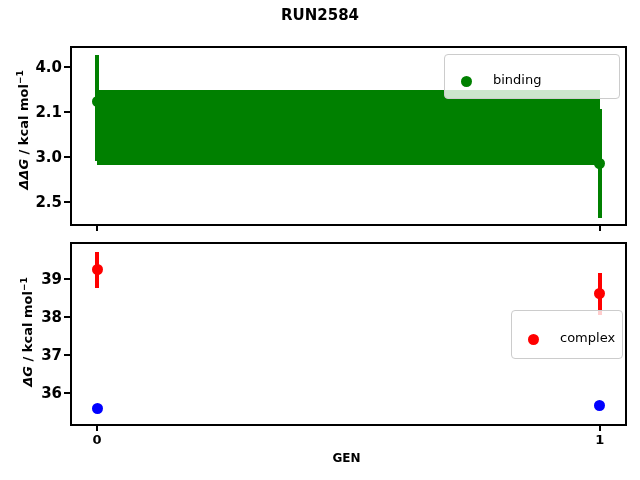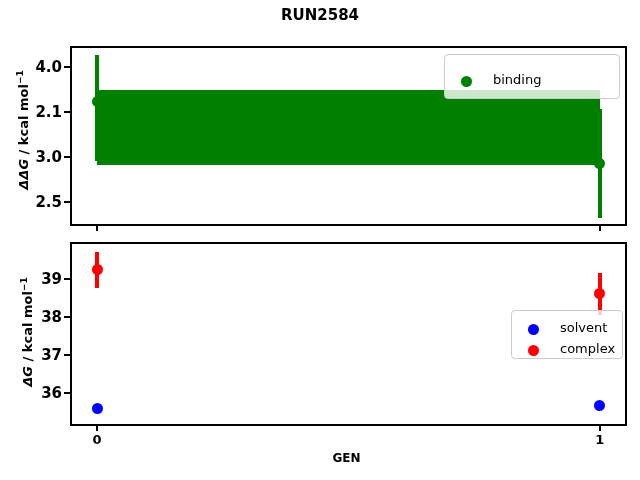--- a/index.html
+++ b/index.html
@@ -73,26 +73,20 @@
     </div>
 
   <div class="ylabel" id="ylabel2">
     <span class="sym">ΔG</span><span> / kcal mol</span><sup>−1</sup>
   </div>
 
   <div class="axes" id="ax2">
     <div class="legend legend-bottom">
       <div class="legend-row">
         <span class="lmark">
-            <span class="ldot" style="background: rgb(0, 0, 255);"></span>
-          </span>
-        <span class="llabel">solvent</span>
-      </div>
-      <div class="legend-row">
-        <span class="lmark">
             <span class="ldot" style="background: rgb(255, 0, 0);"></span>
           </span>
         <span class="llabel">complex</span>
       </div>
     </div>
   <div class="tickmark" style="left: -8px; top: 33.9367px; width: 6px; height: 2px;"></div>
       <div class="ytick-label" style="top: 25.9367px;">39</div>
       <div class="tickmark" style="left: -8px; top: 71.9114px; width: 6px; height: 2px;"></div>
       <div class="ytick-label" style="top: 63.9114px;">38</div>
       <div class="tickmark" style="left: -8px; top: 109.886px; width: 6px; height: 2px;"></div>

